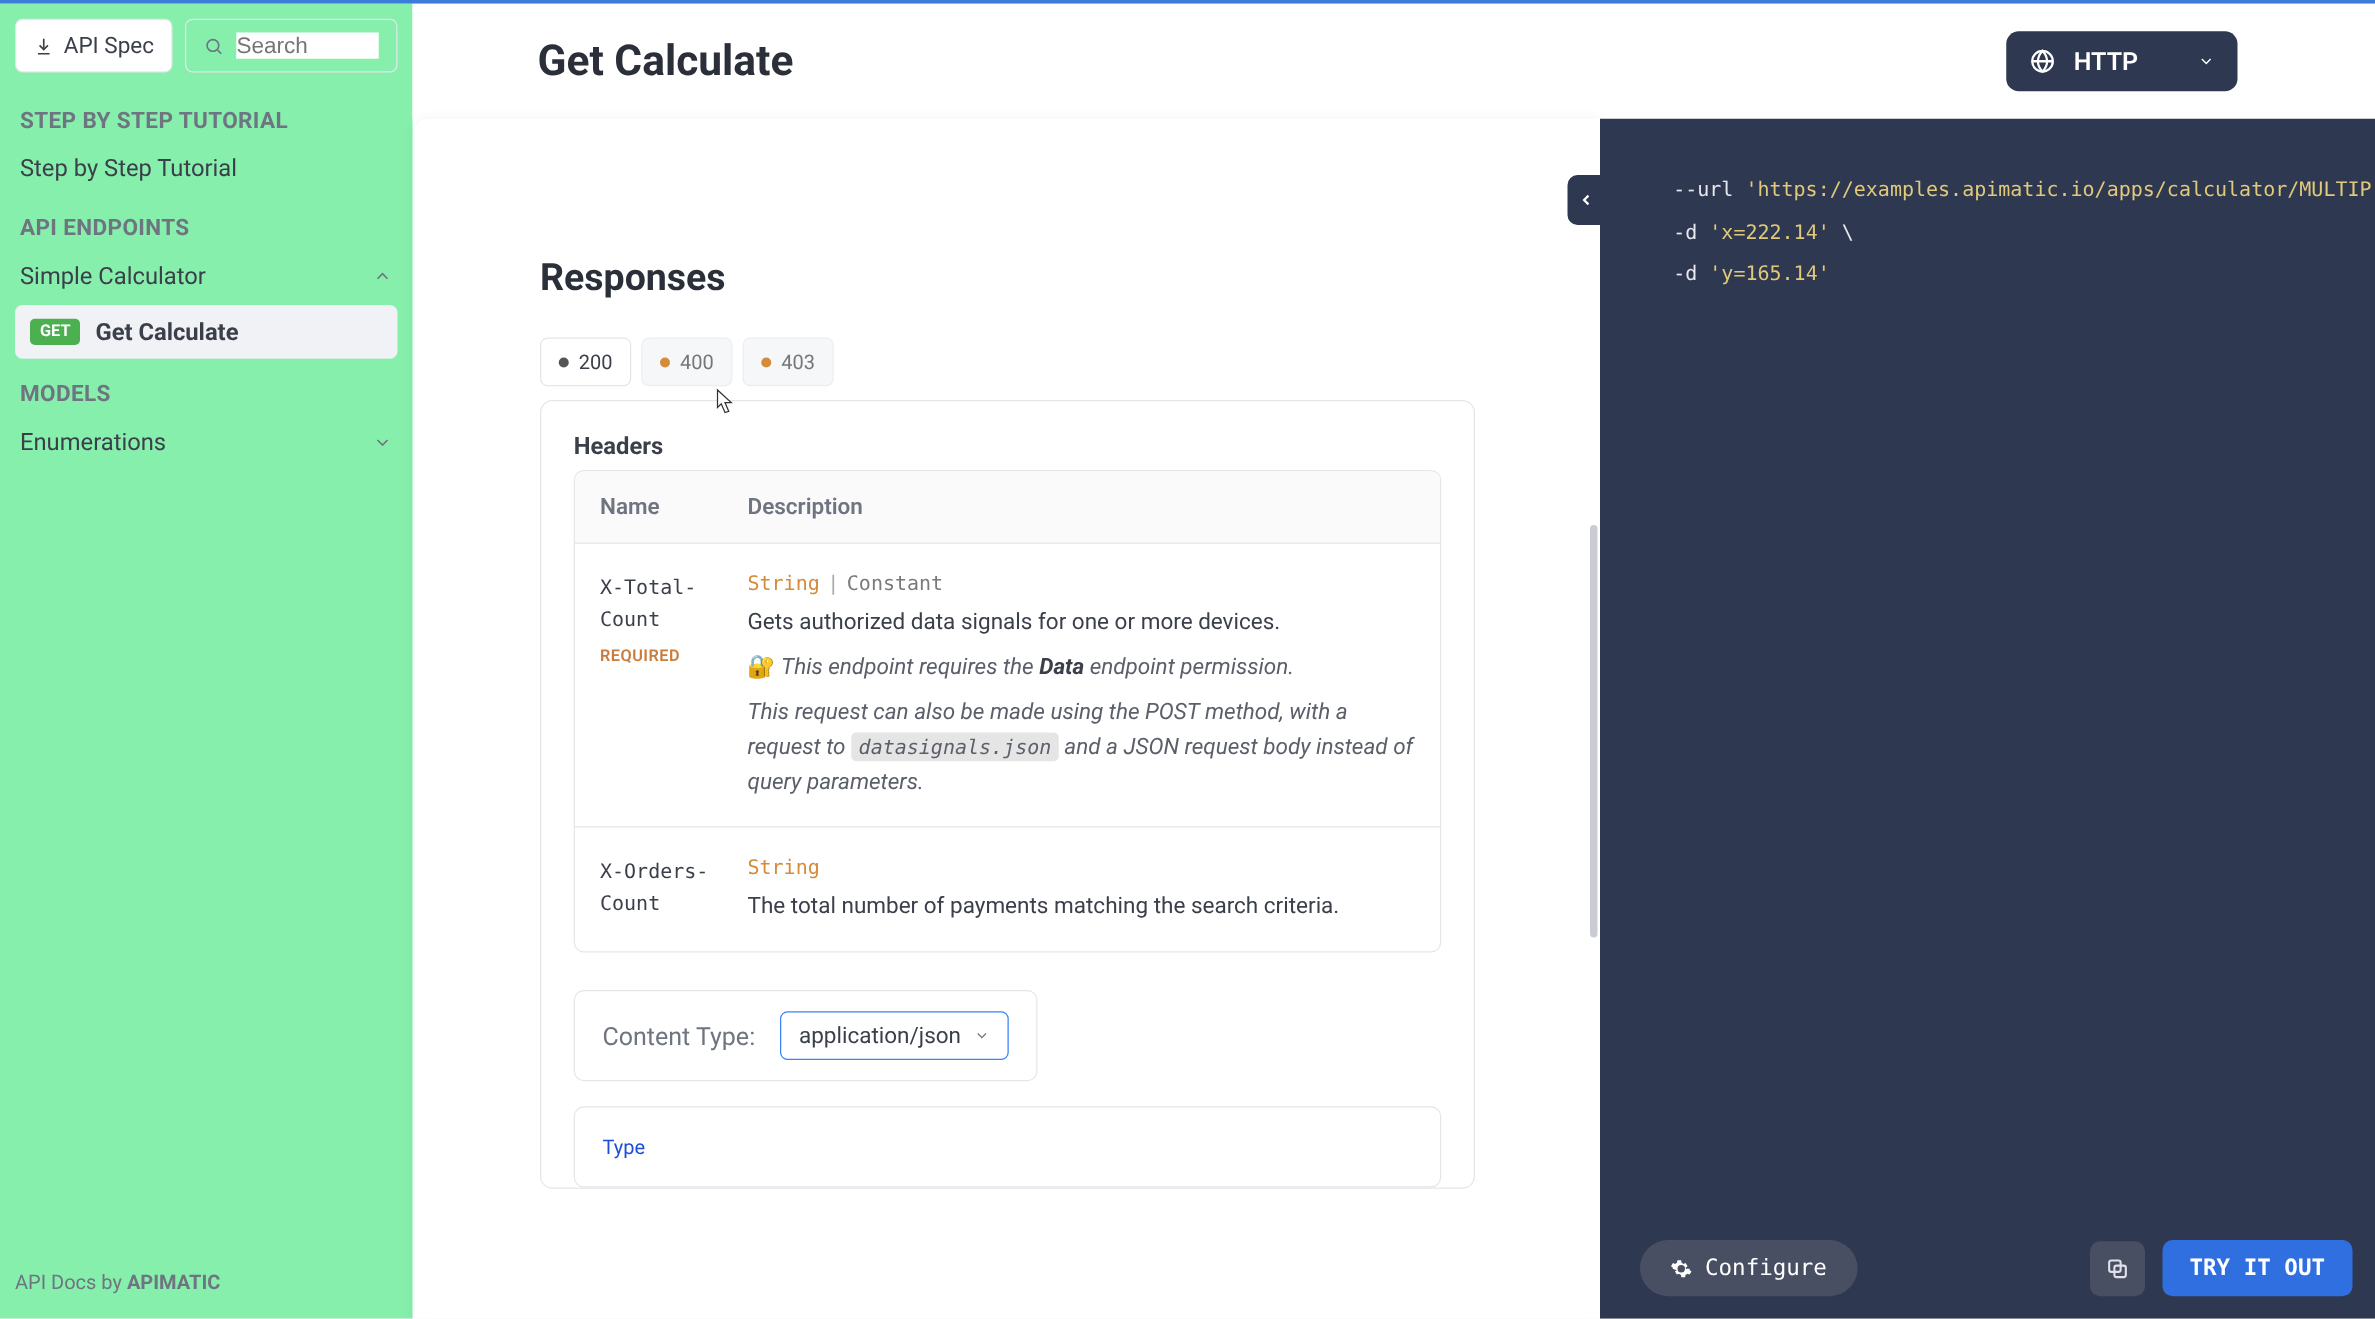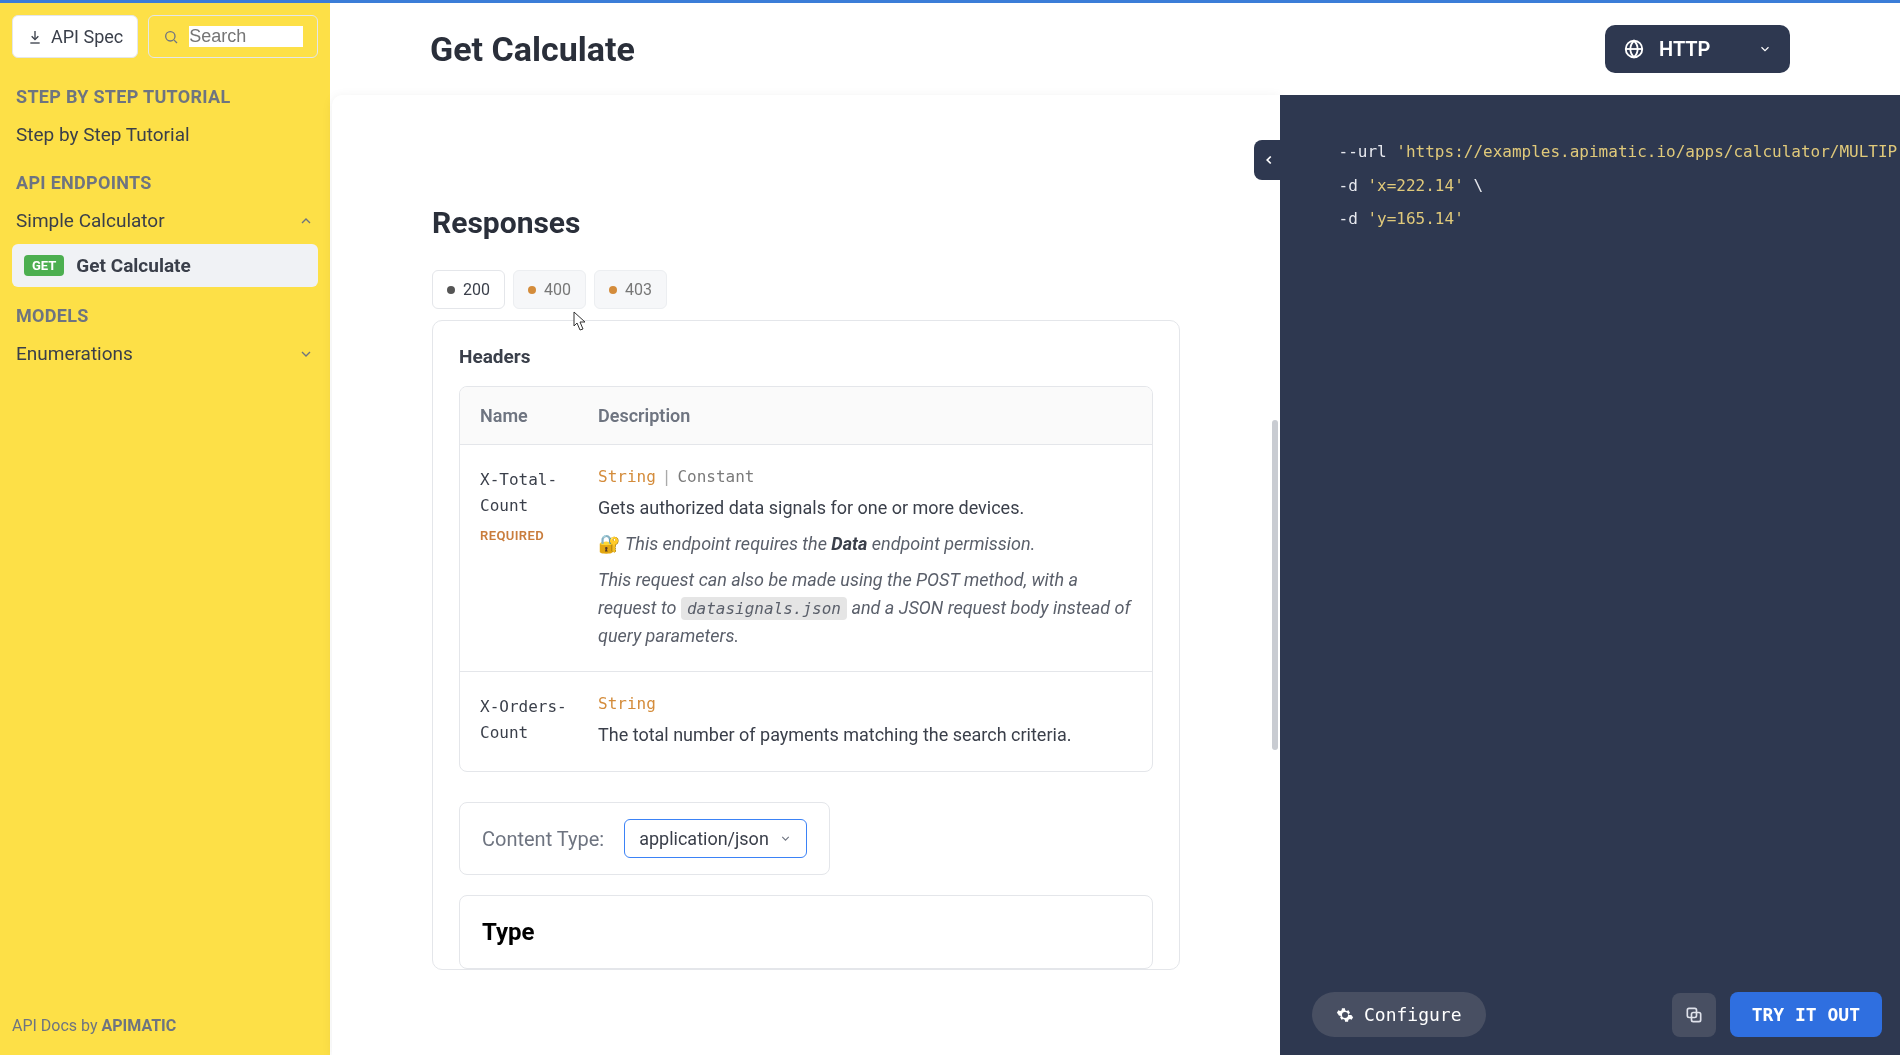--- a/index.html
+++ b/index.html
@@ -13,21 +13,21 @@
     position: relative;
   }
   .top-border { height: 3px; background: #3b7dd8; width: 100%; }
 
   
   .sidebar {
     position: absolute;
     left: 0; top: 3px;
     width: 330px;
     height: 1052px;
-    background: #fde047;
+    background: #86efac;
     padding: 12px;
     display: flex;
     flex-direction: column;
   }
   .sidebar-top { display: flex; gap: 10px; margin-bottom: 28px; }
   .api-spec-btn {
     border: 1px solid #e4e6ea;
     border-radius: 6px;
     padding: 10px 14px;
     font-size: 18px;
@@ -173,21 +173,21 @@
   .dot-400 { background: #d48c3b; }
   .dot-403 { background: #d48c3b; }
 
   .response-panel {
     border: 1px solid #e4e6ea;
     border-radius: 10px;
     margin-top: -1px;
     padding: 24px 26px 0 26px;
   }
   .response-desc { color: #6e7480; font-size: 20px; margin-bottom: 22px; }
-  .headers-label { font-weight: 700; font-size: 19px; color: #3a3f4a; margin-bottom: 18px; }
+  .headers-label { font-weight: 700; font-size: 19px; color: #3a3f4a; margin-bottom: 8px; }
   .headers-table {
     border: 1px solid #e4e6ea;
     border-radius: 8px;
     overflow: hidden;
   }
   .headers-table-head {
     display: flex;
     padding: 18px 20px;
     border-bottom: 1px solid #e4e6ea;
     background: #fafafa;
@@ -220,21 +220,21 @@
   .content-type-label { color:#6e7480; font-size:20px;}
   .ct-select {
     border:1px solid #3b82f6; border-radius:6px;
     padding:8px 14px; display:flex; align-items:center; gap:10px;
     font-size:18px; color:#3a3f4a; cursor:pointer;
   }
   .type-box {
     border:1px solid #e4e6ea; border-radius:8px;
     padding: 22px;
   }
-  .type-label { font-weight:700; font-size:24px; color:#000000;}
+  .type-label { font-weight:400; font-size:16px; color:#1d4ed8;}
 
   
   .code-panel {
     position: absolute;
     left: 1280px;
     top: 95px;
     right: 0;
     height: 960px;
     background: #2e3850;
     padding: 40px 20px 20px 20px;

